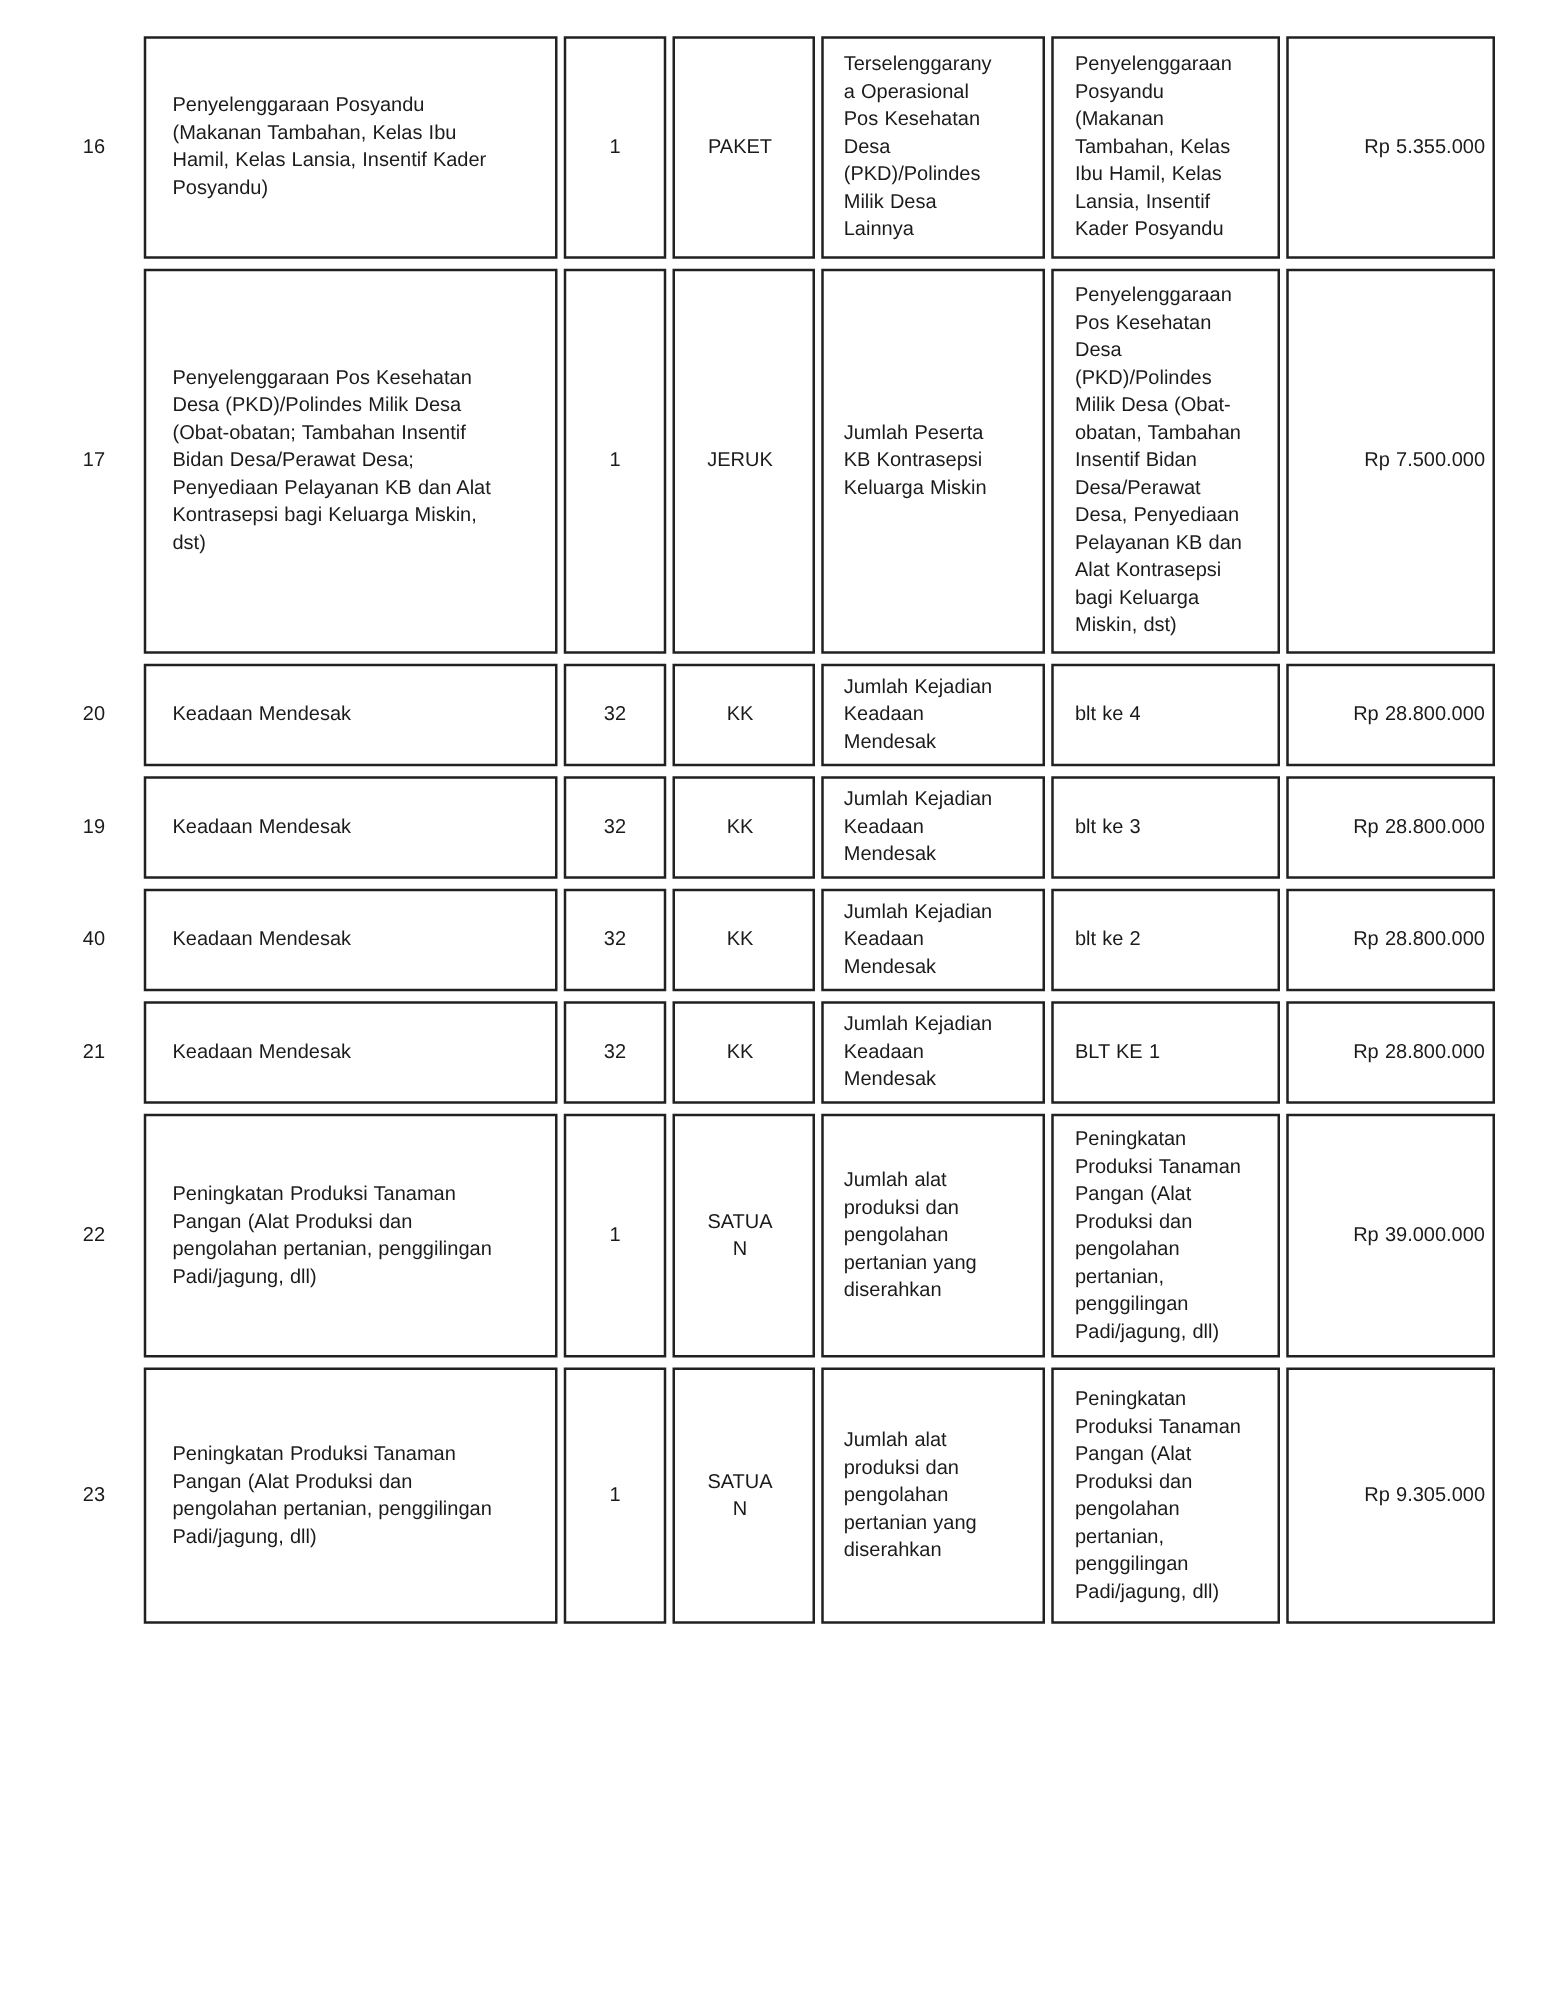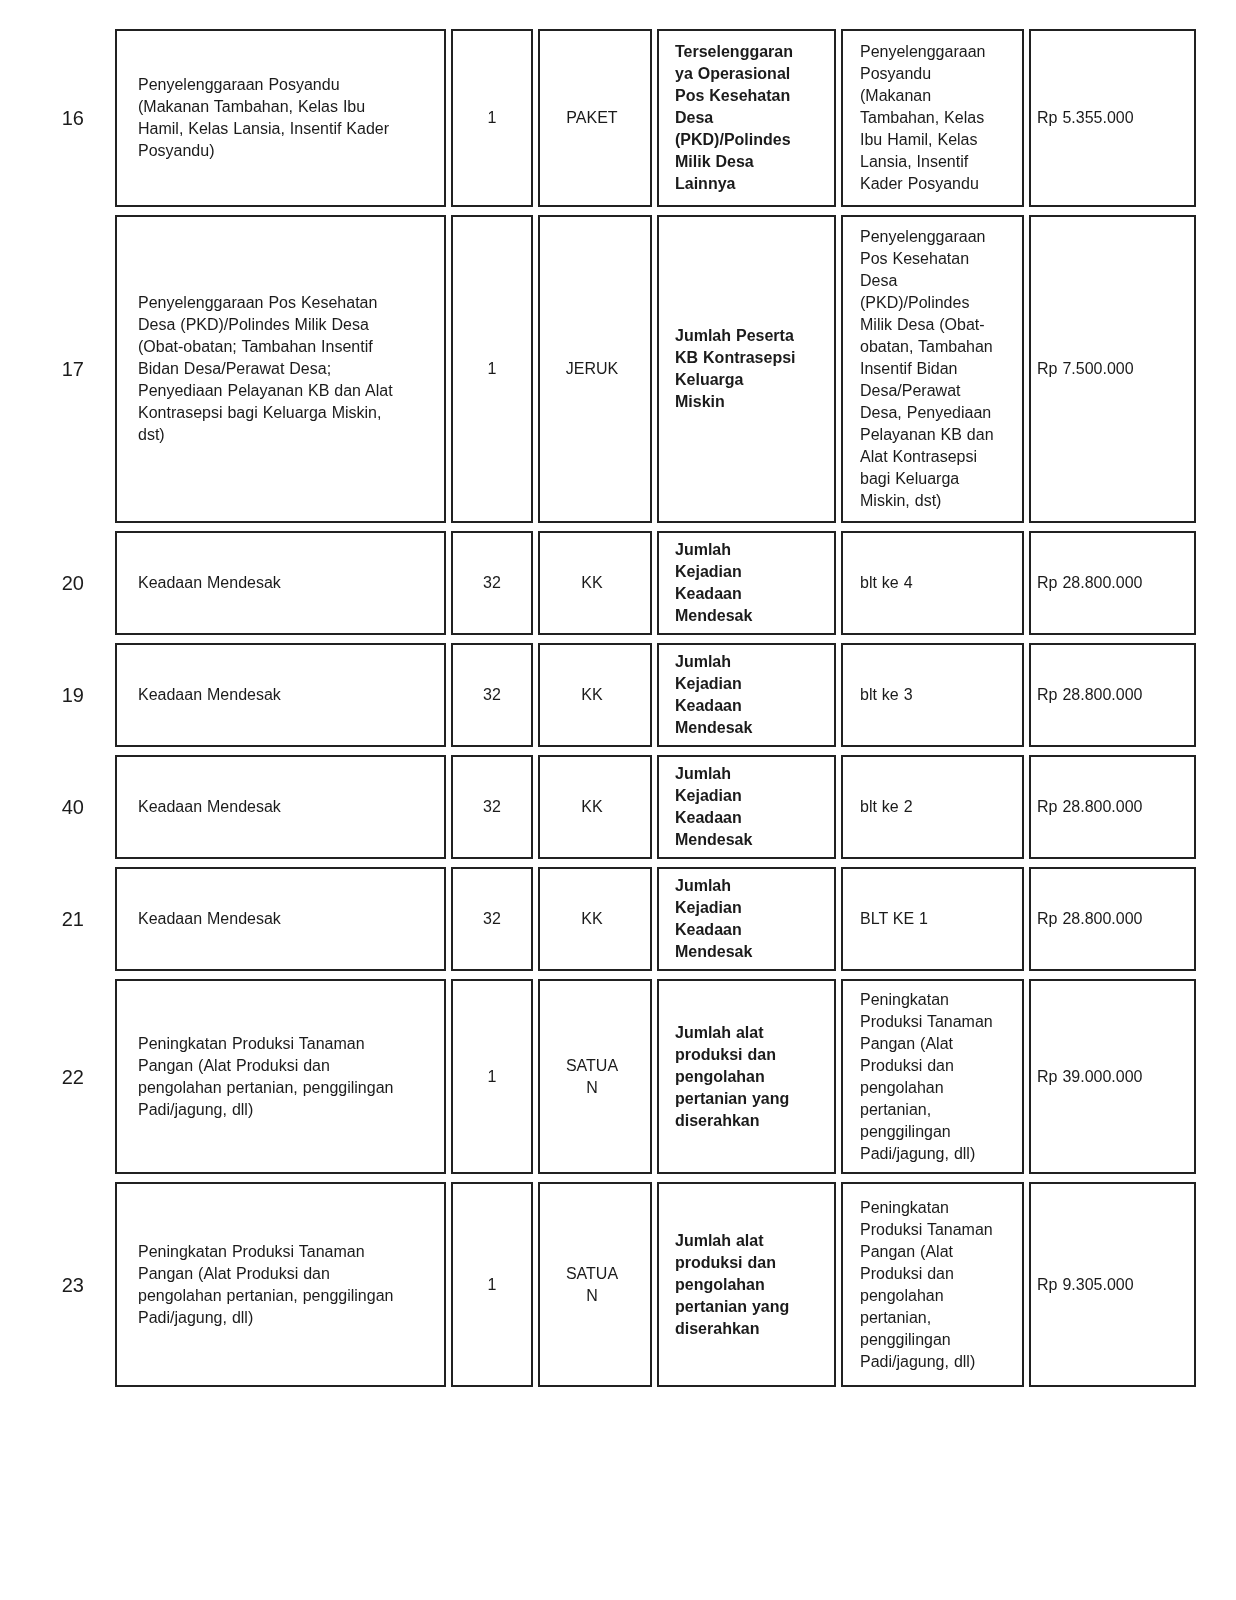--- a/index.html
+++ b/index.html
@@ -34,48 +34,47 @@
   tr.r0 td { height: 178px; }
   tr.r1 td { height: 308px; }
   tr.r2 td, tr.r3 td, tr.r4 td, tr.r5 td { height: 77px; }
   tr.r6 td { height: 195px; }
   tr.r7 td { height: 205px; }
 
   td.no {
     border: none;
     text-align: right;
     padding-right: 26px;
-    font-size: 20px;
+    font-size: 16px;
   }
   td.desc {
     text-align: left;
     padding: 6px 44px 6px 21px;
   }
   td.vol {
     text-align: center;
     padding: 4px 2px;
   }
   td.sat {
     text-align: center;
     padding: 6px 30px 6px 24px;
     overflow-wrap: anywhere;
   }
   td.outp {
     text-align: left;
     padding: 6px 37px 6px 16px;
     overflow-wrap: anywhere;
-    font-weight: bold;
   }
   td.det {
     text-align: left;
     padding: 6px 22px 6px 17px;
     overflow-wrap: anywhere;
   }
   td.amt {
-    text-align: left;
+    text-align: right;
     padding: 4px 6px;
   }
 </style>
 </head>
 <body>
 
 <table class="budget">
   <colgroup>
     <col style="width:110px">
     <col style="width:331px">

